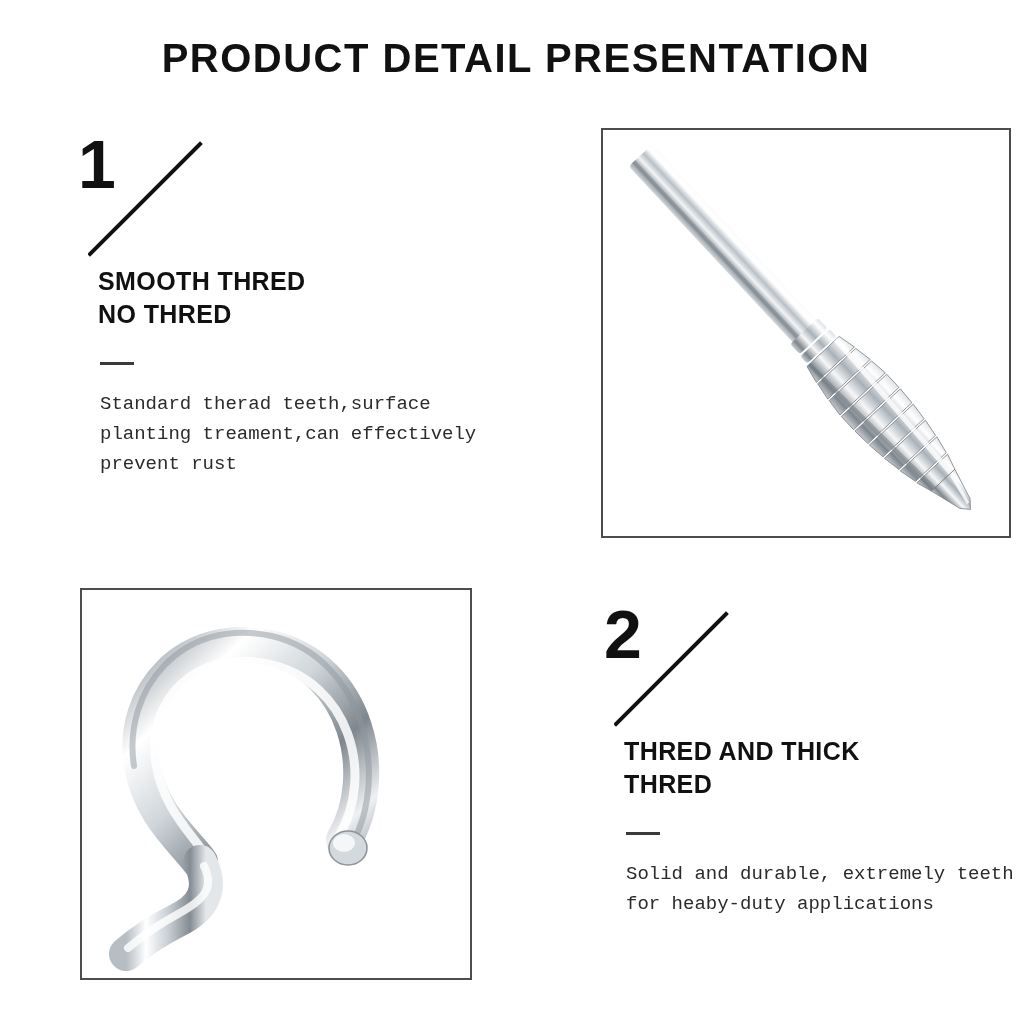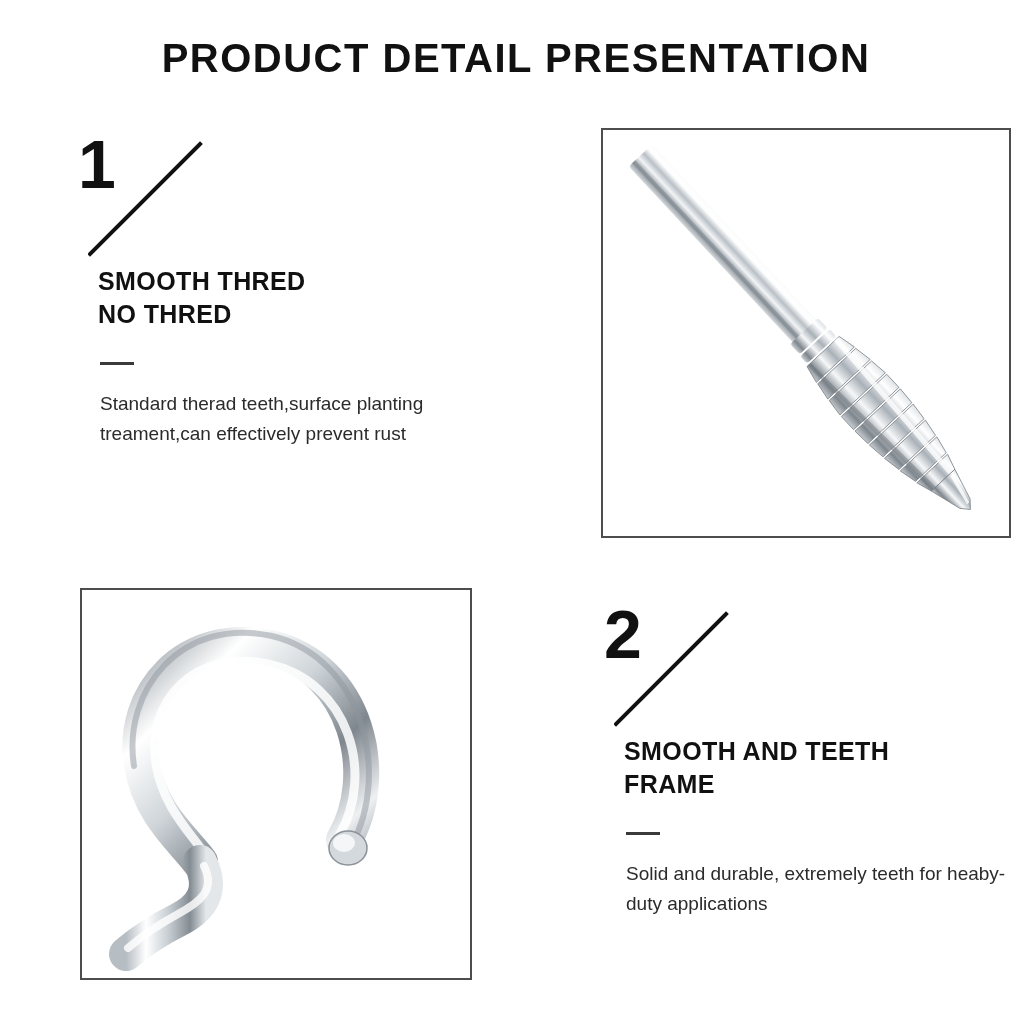--- a/index.html
+++ b/index.html
@@ -78,20 +78,21 @@
     height: 3px;
     background: #3a3a3a;
     margin: 30px 0 24px 22px;
   }
   .feature-body {
     font-size: 19px;
     line-height: 1.6;
     color: #2b2b2b;
     margin-left: 22px;
     max-width: 390px;
+    font-family: Liberation Mono, monospace;
   }
 
   
   .photo {
     position: absolute;
     border: 2px solid #4d4d4d;
     background: #ffffff;
     overflow: hidden;
   }
   .photo svg {
@@ -226,20 +227,20 @@
   <div class="feature" style="left:604px; top:600px;">
     <div class="feature-num-row">
       <div class="feature-num">2</div>
       <div class="feature-slash">
         <svg width="130" height="125" viewBox="0 0 130 125">
           <line x1="112" y1="8" x2="2" y2="118" stroke="#111111" stroke-width="4" stroke-linecap="square"></line>
         </svg>
       </div>
     </div>
     <div class="feature-heading">
-      <div>SMOOTH AND TEETH</div>
-      <div>FRAME</div>
+      <div>THRED AND THICK</div>
+      <div>THRED</div>
     </div>
     <div class="feature-rule"></div>
     <div class="feature-body">Solid and durable, extremely teeth for heaby-duty applications</div>
   </div>
 
 </div>
 
 </body></html>

